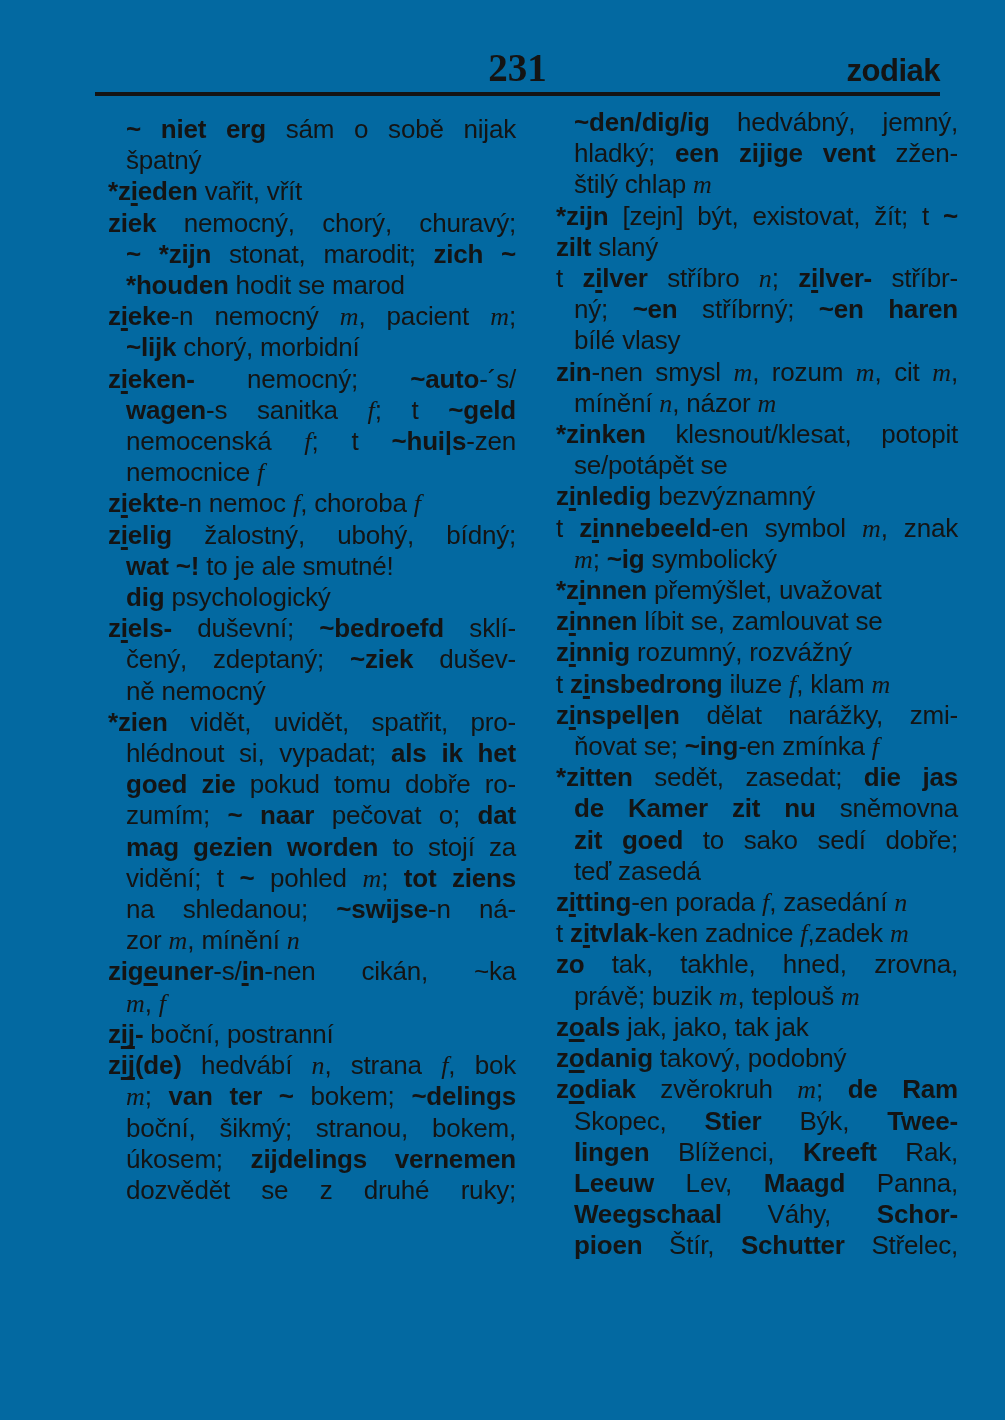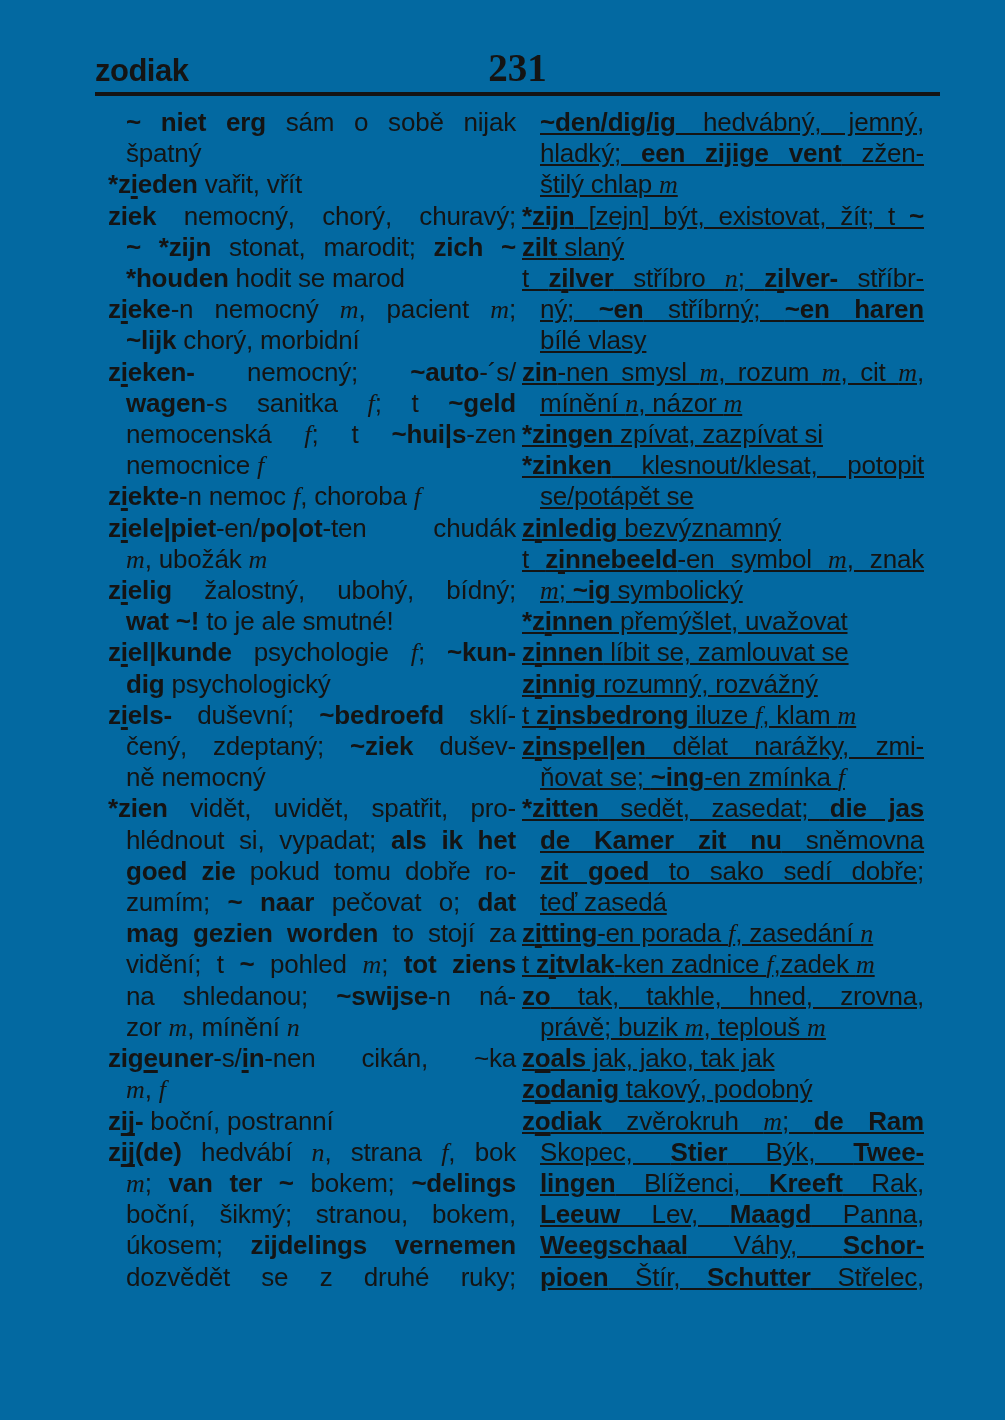--- a/index.html
+++ b/index.html
@@ -5,29 +5,29 @@
   html,body{margin:0;padding:0;background:#e8e8e8;}
   .page{
     position:relative;width:1005px;height:1420px;background:#0369a1;
     font-family:"Liberation Sans",sans-serif;color:#141414;overflow:hidden;
   }
   .pagenum{
     position:absolute;top:47px;left:95px;width:845px;text-align:center;
     font-family:"Liberation Serif",serif;font-weight:bold;font-size:39px;line-height:42px;
   }
   .guide{
-    position:absolute;top:53px;left:95px;width:845px;text-align:left;
+    position:absolute;top:53px;left:95px;width:845px;text-align:right;
     font-weight:bold;font-size:31px;line-height:36px;letter-spacing:-0.5px;
   }
   .rule{position:absolute;top:92px;left:95px;width:845px;height:4px;background:#141414;}
   .col{
     position:absolute;top:107px;font-size:26px;line-height:31.2px;letter-spacing:-0.2px;
   }
-  .col.left{left:108px;width:408px;}
-  .col.right{left:522px;width:402px;text-decoration:underline;}
+  .col.left{left:108px;width:408px;margin-top:7px;}
+  .col.right{left:556px;width:402px;}
   .line{text-align:justify;text-align-last:justify;padding-left:18px;min-height:31.2px;}
   .entry .line.first{padding-left:0;}
   .line.lastline{text-align-last:left;}
   .b{font-weight:bold;}
   .u{text-decoration:underline;text-decoration-thickness:3px;text-underline-offset:3px;text-decoration-skip-ink:none;}
   .g{font-family:"Liberation Serif",serif;font-style:italic;letter-spacing:0;}
 </style>
 </head>
 <body>
 
@@ -55,29 +55,24 @@
       <div class="entry">
         <div class="line first"><span class="b">z</span><span class="b u">i</span><span class="b">eken-</span><span class="r"> nemocný; </span><span class="b">~auto</span><span class="r">-´s/</span></div>
         <div class="line"><span class="b">wagen</span><span class="r">-s sanitka </span><span class="g">f</span><span class="r">; t </span><span class="b">~geld</span></div>
         <div class="line"><span class="r">nemocenská </span><span class="g">f</span><span class="r">; t </span><span class="b">~hui|s</span><span class="r">-zen</span></div>
         <div class="line lastline"><span class="r">nemocnice </span><span class="g">f</span></div>
       </div>
       <div class="entry">
         <div class="line first lastline"><span class="b">z</span><span class="b u">i</span><span class="b">ekte</span><span class="r">-n nemoc </span><span class="g">f</span><span class="r">, choroba </span><span class="g">f</span></div>
       </div>
       <div class="entry">
-        <div class="line first"><span class="b">z</span><span class="b u">i</span><span class="b">ele|piet</span><span class="r">-en/</span><span class="b">po|ot</span><span class="r">-ten chudák</span></div>
-        <div class="line lastline"><span class="g">m</span><span class="r">, ubožák </span><span class="g">m</span></div>
-      </div>
-      <div class="entry">
         <div class="line first"><span class="b">z</span><span class="b u">i</span><span class="b">elig</span><span class="r"> žalostný, ubohý, bídný;</span></div>
         <div class="line lastline"><span class="b">wat ~!</span><span class="r"> to je ale smutné!</span></div>
       </div>
       <div class="entry">
-        <div class="line first"><span class="b">z</span><span class="b u">i</span><span class="b">el|kunde</span><span class="r"> psychologie </span><span class="g">f</span><span class="r">; </span><span class="b">~kun-</span></div>
         <div class="line lastline"><span class="b">dig</span><span class="r"> psychologický</span></div>
       </div>
       <div class="entry">
         <div class="line first"><span class="b">z</span><span class="b u">i</span><span class="b">els-</span><span class="r"> duševní; </span><span class="b">~bedroefd</span><span class="r"> sklí-</span></div>
         <div class="line"><span class="r">čený, zdeptaný; </span><span class="b">~ziek</span><span class="r"> dušev-</span></div>
         <div class="line lastline"><span class="r">ně nemocný</span></div>
       </div>
       <div class="entry">
         <div class="line first"><span class="b">*zien</span><span class="r"> vidět, uvidět, spatřit, pro-</span></div>
         <div class="line"><span class="r">hlédnout si, vypadat; </span><span class="b">als ik het</span></div>
@@ -116,23 +111,20 @@
         <div class="line first lastline"><span class="b">zilt</span><span class="r"> slaný</span></div>
       </div>
       <div class="entry">
         <div class="line first"><span class="r">t </span><span class="b">z</span><span class="b u">i</span><span class="b">lver</span><span class="r"> stříbro </span><span class="g">n</span><span class="r">; </span><span class="b">z</span><span class="b u">i</span><span class="b">lver-</span><span class="r"> stříbr-</span></div>
         <div class="line"><span class="r">ný; </span><span class="b">~en</span><span class="r"> stříbrný; </span><span class="b">~en haren</span></div>
         <div class="line lastline"><span class="r">bílé vlasy</span></div>
       </div>
       <div class="entry">
         <div class="line first"><span class="b">zin</span><span class="r">-nen smysl </span><span class="g">m</span><span class="r">, rozum </span><span class="g">m</span><span class="r">, cit </span><span class="g">m</span><span class="r">,</span></div>
         <div class="line lastline"><span class="r">mínění </span><span class="g">n</span><span class="r">, názor </span><span class="g">m</span></div>
-      </div>
-      <div class="entry">
-        <div class="line first lastline"><span class="b">*zingen</span><span class="r"> zpívat, zazpívat si</span></div>
       </div>
       <div class="entry">
         <div class="line first"><span class="b">*zinken</span><span class="r"> klesnout/klesat, potopit</span></div>
         <div class="line lastline"><span class="r">se/potápět se</span></div>
       </div>
       <div class="entry">
         <div class="line first lastline"><span class="b">z</span><span class="b u">i</span><span class="b">nledig</span><span class="r"> bezvýznamný</span></div>
       </div>
       <div class="entry">
         <div class="line first"><span class="r">t </span><span class="b">z</span><span class="b u">i</span><span class="b">nnebeeld</span><span class="r">-en symbol </span><span class="g">m</span><span class="r">, znak</span></div>

